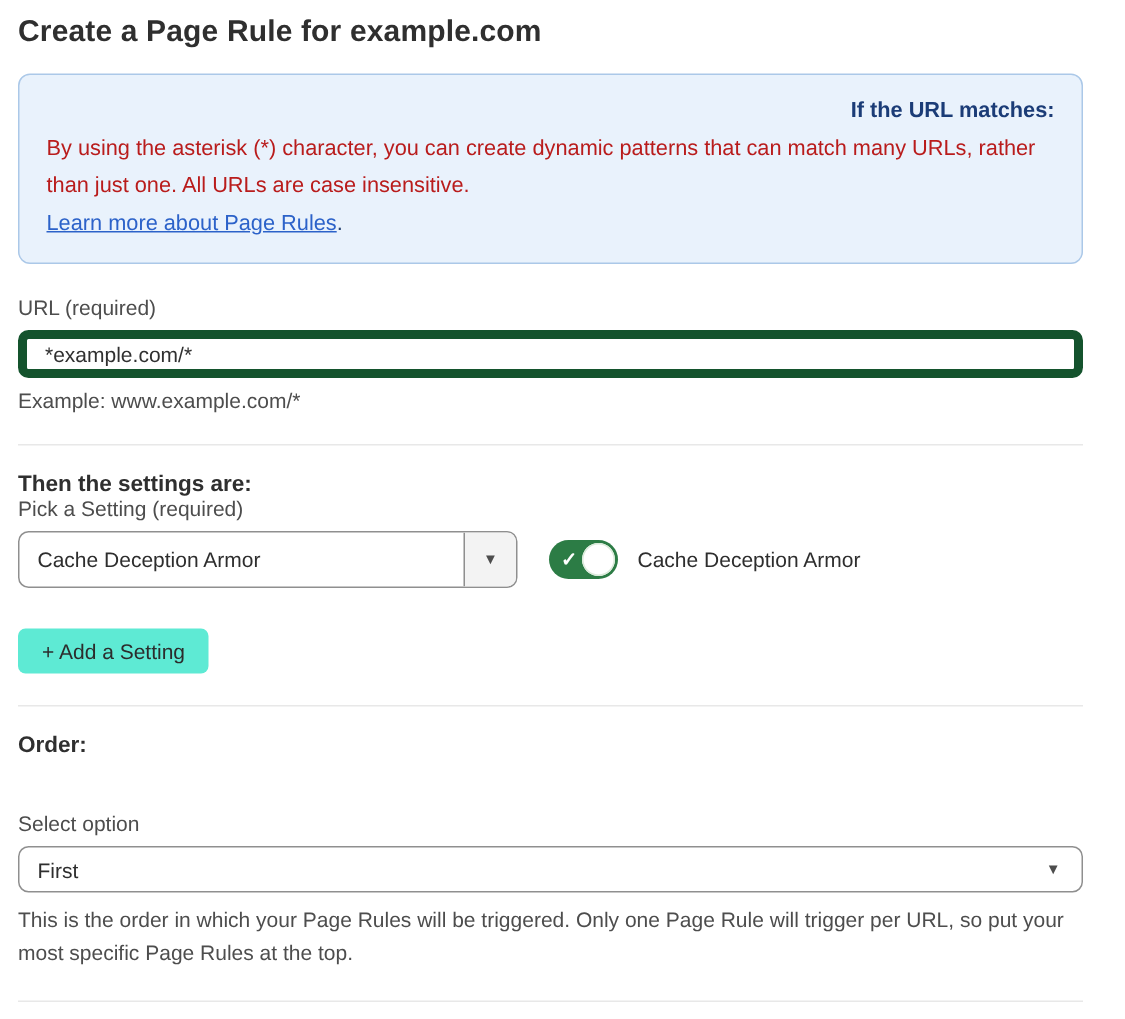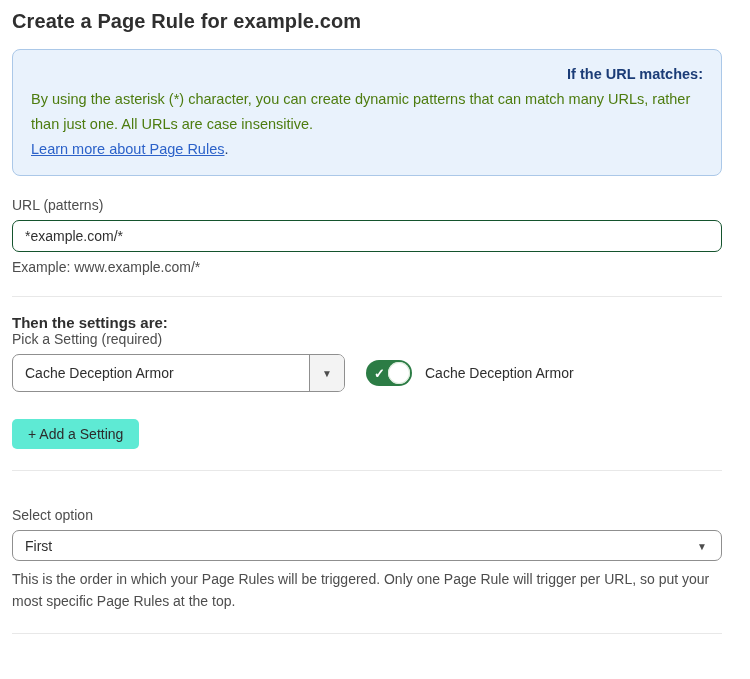--- a/index.html
+++ b/index.html
@@ -29,37 +29,37 @@
     font-size: 14.5px;
     line-height: 25px;
     color: #24406e;
     margin-bottom: 21px;
   }
   .info-heading {
     font-weight: bold;
     color: #1b3c77;
     text-align: right;
   }
-  .info-body { color: #4d7c0f; }
+  .info-body { color: #b91c1c; }
   .info-link {
     color: #2c62c9;
     text-decoration: underline;
     cursor: pointer;
   }
   .info-period { color: #24406e; }
   
   .field-label {
     font-size: 14px;
     color: #4d4d4d;
     margin-bottom: 7px;
   }
   .text-input {
     width: 100%;
     height: 32px;
-    border: 1px solid #14532d;
+    border: 6px solid #14532d;
     border-radius: 7px;
     padding: 0 12px;
     font-size: 14px;
     color: #303030;
     font-family: "Liberation Sans", sans-serif;
     background: #fff;
     outline: none;
   }
   .field-helper {
     font-size: 14px;
@@ -208,21 +208,21 @@
 <div class="container">
 
   <div class="page-title">Create a Page Rule for example.com</div>
 
   <div class="info-box">
     <div class="info-heading">If the URL matches:</div>
     <div class="info-body">By using the asterisk (*) character, you can create dynamic patterns that can match many URLs, rather than just one. All URLs are case insensitive.</div>
     <div><a class="info-link">Learn more about Page Rules</a><span class="info-period">.</span></div>
   </div>
 
-  <div class="field-label">URL (patterns)</div>
+  <div class="field-label">URL (required)</div>
   <input class="text-input" type="text" value="*example.com/*" style="">
   <div class="field-helper">Example: www.example.com/*</div>
 
   <hr class="divider">
 
   <div class="section-heading">Then the settings are:</div>
 
   <div class="field-label picker-label">Pick a Setting (required)</div>
 
   <div class="setting-row">
@@ -236,20 +236,21 @@
         <span class="toggle-knob"></span>
       </div>
       <span class="toggle-text">Cache Deception Armor</span>
     </div>
   </div>
 
   <button class="btn btn-gray add-setting-btn">+ Add a Setting</button>
 
   <hr class="divider">
 
+  <div class="section-heading">Order:</div>
 
   <div class="field-label order-label">Select option</div>
 
   <div class="order-select">
     <span>First</span>
     <span class="order-select-arrow">▼</span>
   </div>
 
   <div class="order-helper">This is the order in which your Page Rules will be triggered. Only one Page Rule will trigger per URL, so put your most specific Page Rules at the top.</div>
 

